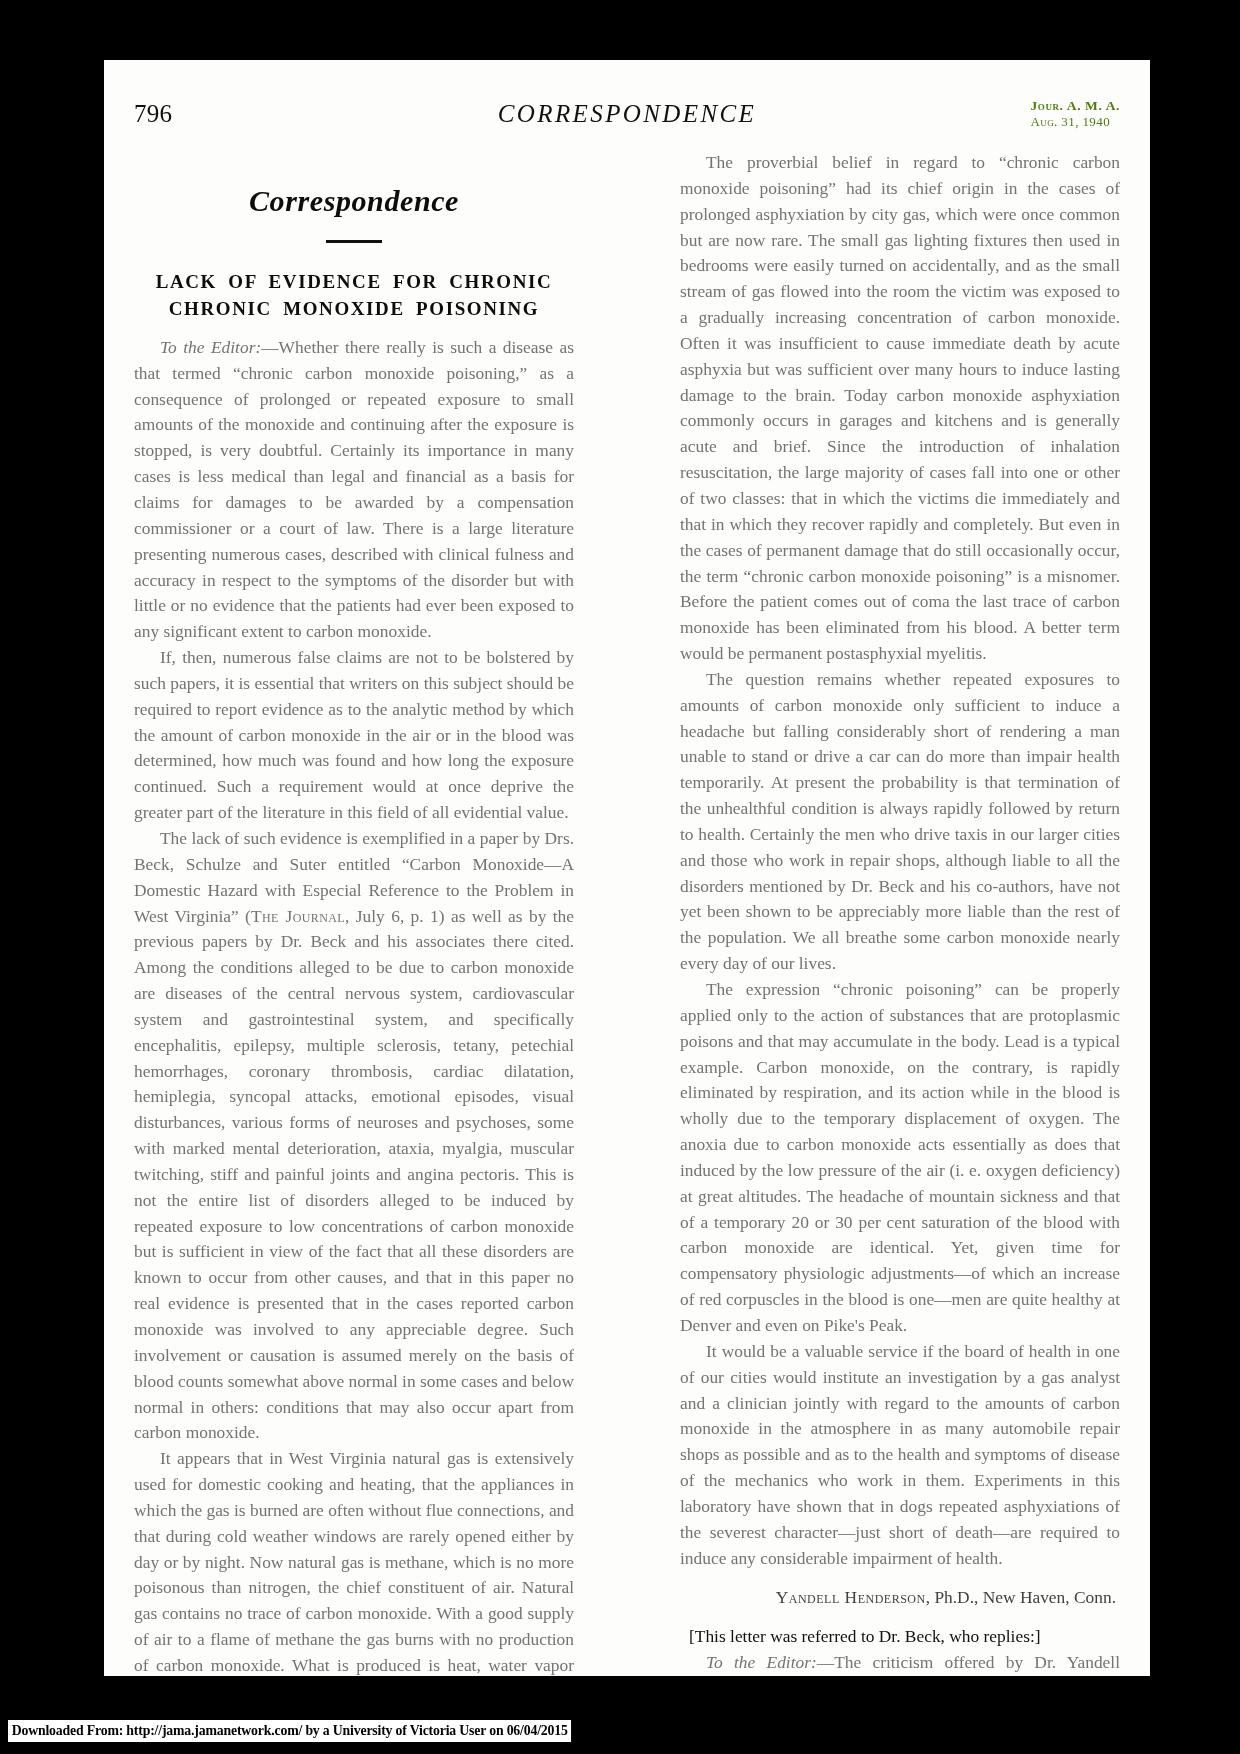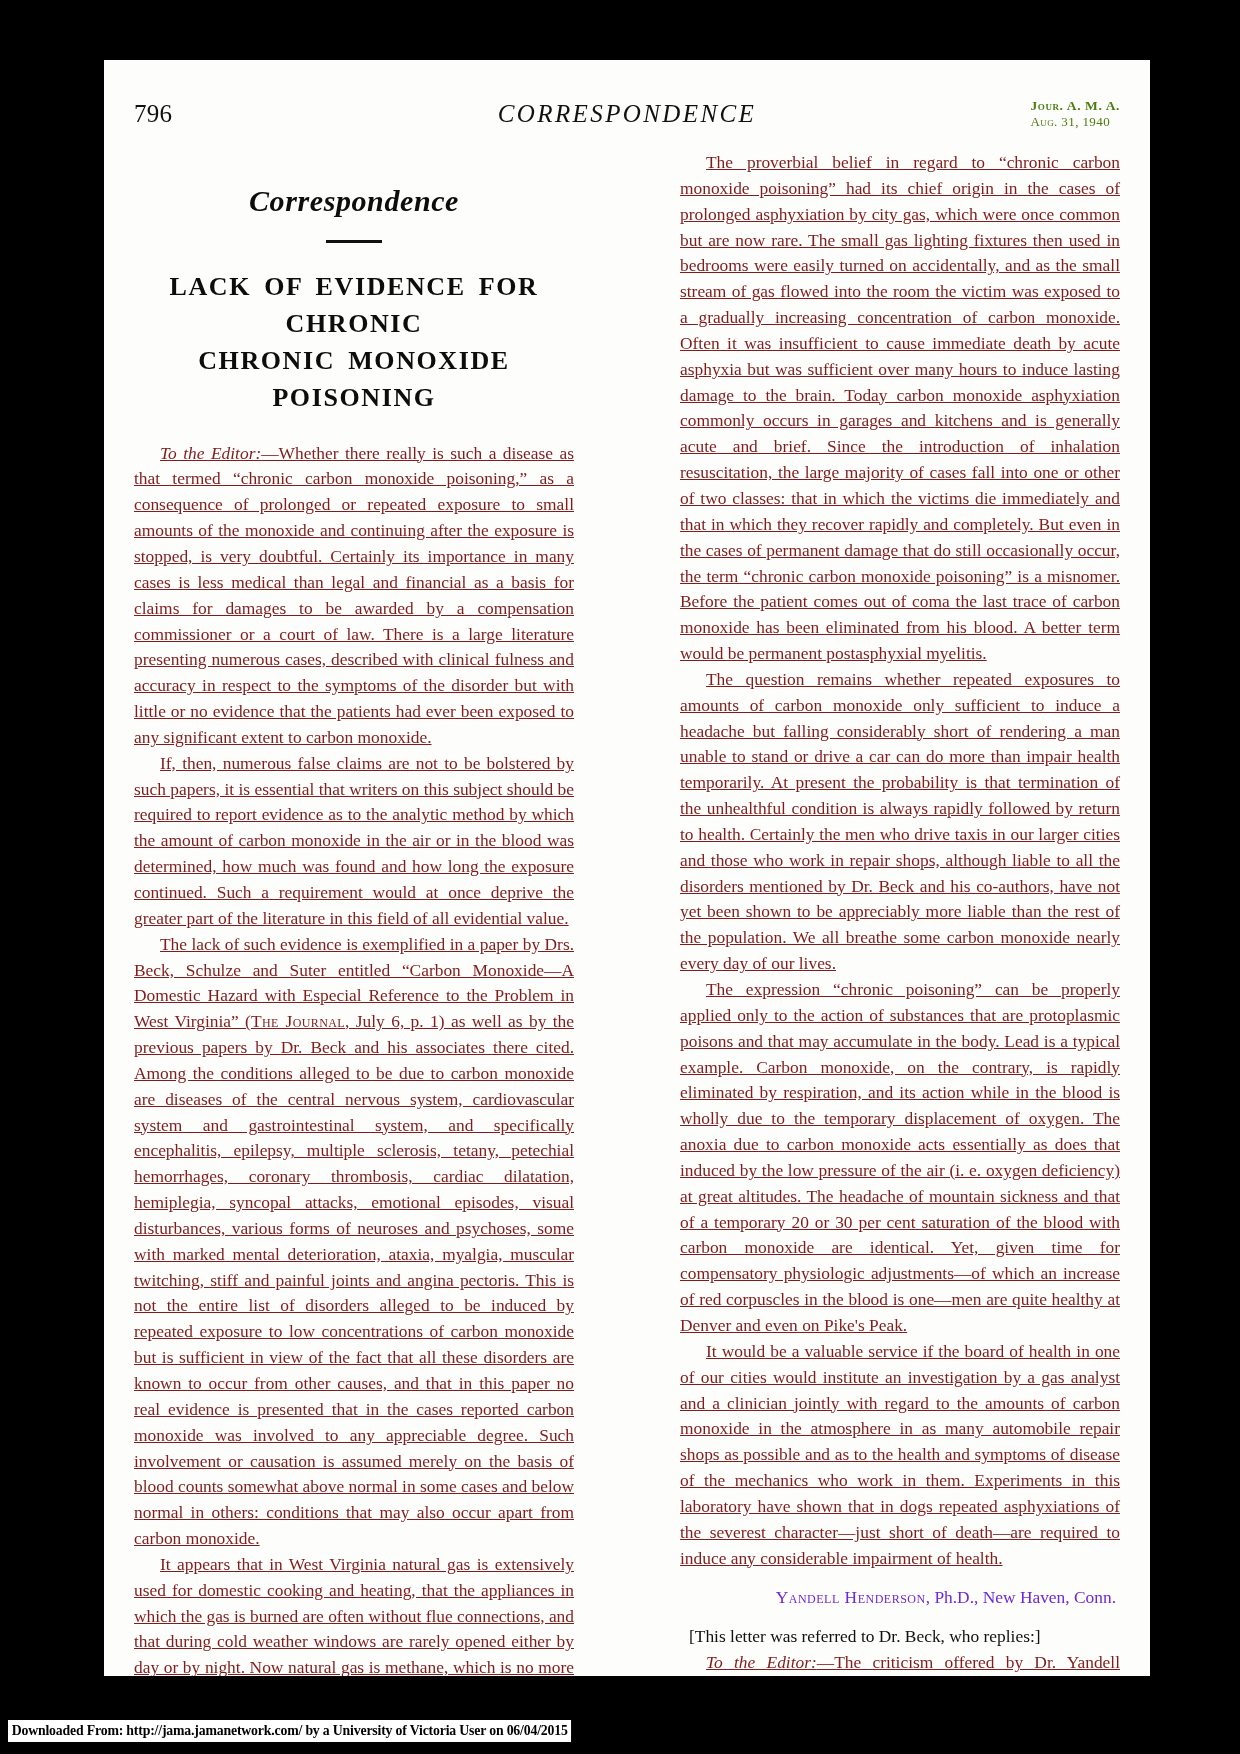--- a/index.html
+++ b/index.html
@@ -110,53 +110,52 @@
   .rule {
     width: 56px;
     height: 3px;
     background: #111;
     margin: 22px auto 0 auto;
   }
 
   .article-title {
     text-align: center;
     font-weight: bold;
-    font-size: 26px;
+    font-size: 19px;
     letter-spacing: 1.6px;
     line-height: 1.42;
     color: #0d0d0d;
-    margin: 26px 0 24px 0;
+    margin: 26px 0 12px 0;
     word-spacing: 5px;
   }
 
   
   p.body {
     margin: 0;
     font-size: 17.4px;
     line-height: 1.485;
     text-align: justify;
     text-justify: inter-word;
     text-indent: 26px;
-    color: #7f1d1d;
+    color: #737373;
     hyphens: none;
-    text-decoration: underline;
   }
 
   .ital { font-style: italic; }
   .smallcaps {
     font-variant: small-caps;
     letter-spacing: 0.4px;
   }
 
   .signature {
     margin: 16px 0 0 0;
     font-size: 17.4px;
     text-align: right;
     padding-right: 4px;
-    color: #6d28d9;
+    color: #404040;
   }
   .signature .sc {
     font-variant: small-caps;
     letter-spacing: 0.5px;
   }
   .bracket-note {
     margin: 16px 0 0 9px;
     font-size: 17.4px;
     line-height: 1.485;
     text-align: justify;

